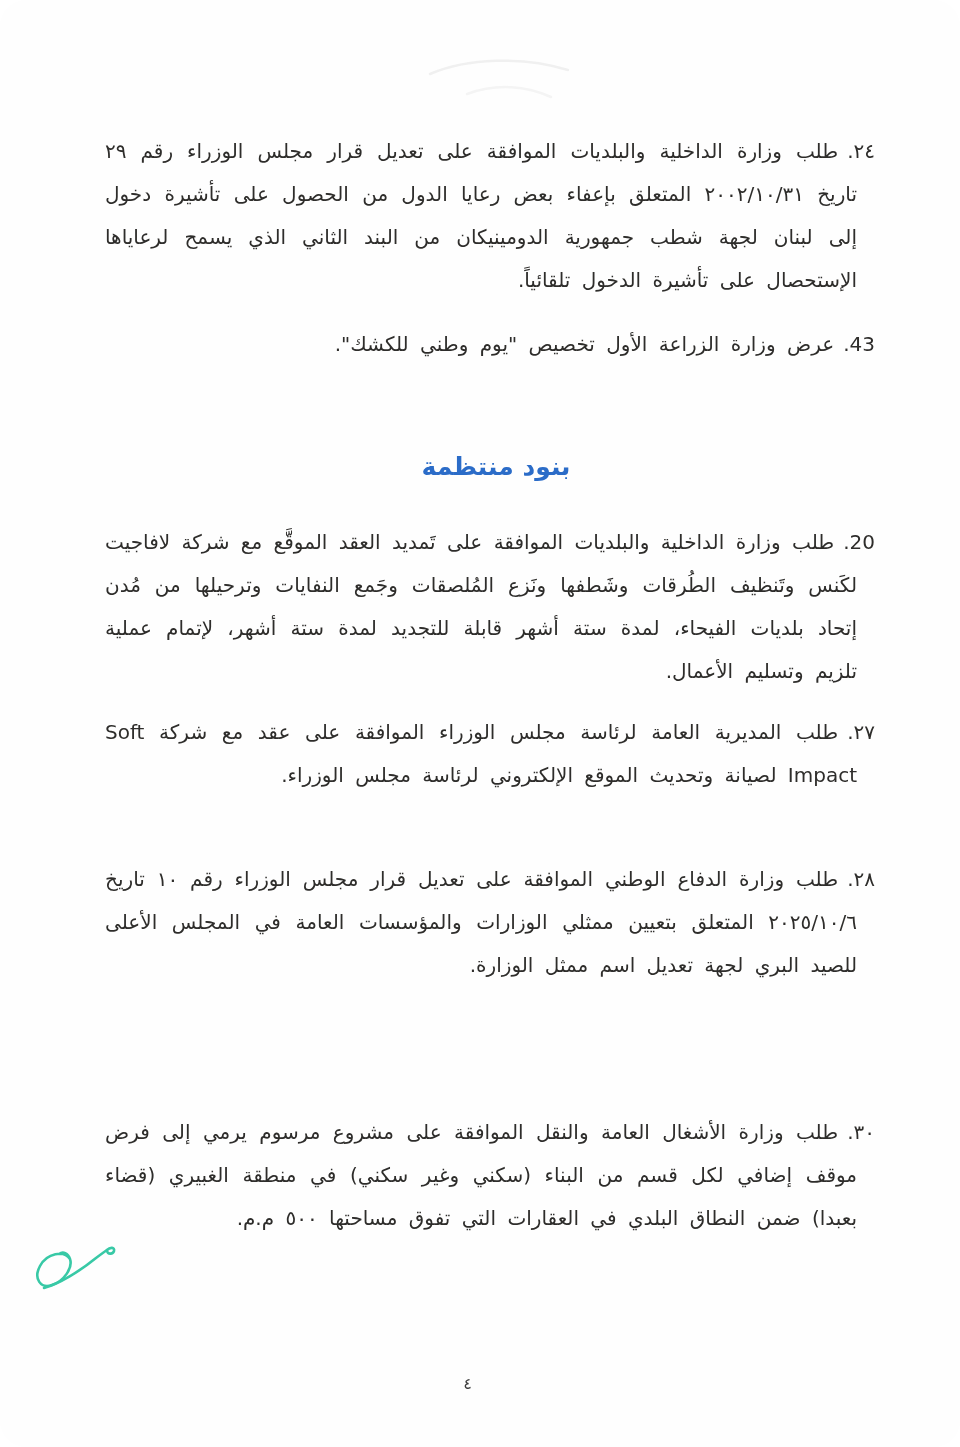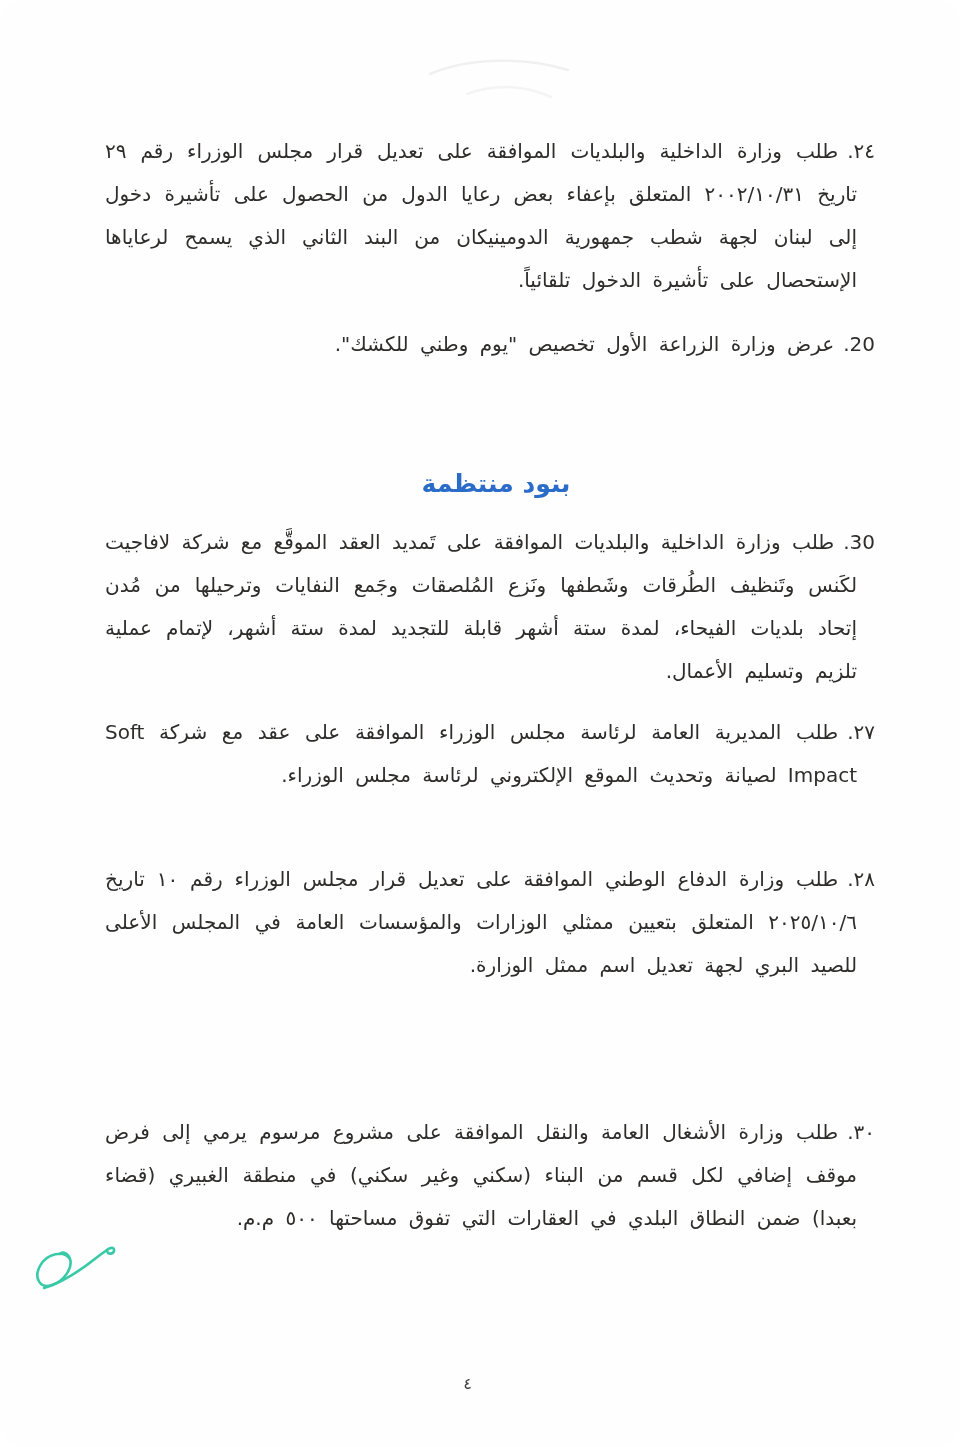--- a/index.html
+++ b/index.html
@@ -26,21 +26,21 @@
     line-height: 43px;
     color: #2e2d2b;
     word-spacing: 5px;
     padding-right: 18px;
     text-indent: -18px;
   }
   .item .num { margin-left: 9px; }
   .heading {
     position: absolute;
     top: 448px; left: 0; right: 0;
-    margin: 17px;
+    margin: 0;
     direction: rtl;
     text-align: center;
     font-size: 25px;
     line-height: 38px;
     font-weight: bold;
     color: #2b6cc8;
     padding-left: 32px;
   }
   .pagenum {
     position: absolute;
@@ -70,27 +70,27 @@
   <svg class="smudge" viewBox="0 0 180 58" aria-hidden="true">
     <path d="M25 26 C62 10 118 8 163 22" stroke="#ececec" stroke-width="2.5" fill="none" stroke-linecap="round"></path>
     <path d="M62 46 C92 35 122 38 146 49" stroke="#f1f1f1" stroke-width="2.5" fill="none" stroke-linecap="round"></path>
   </svg>
 
   <p class="item" style="top:130px">
     <span class="num">٢٤.</span><span>طلب وزارة الداخلية والبلديات الموافقة على تعديل قرار مجلس الوزراء رقم ٢٩ تاريخ ٢٠٠٢/١٠/٣١ المتعلق بإعفاء بعض رعايا الدول من الحصول على تأشيرة دخول إلى لبنان لجهة شطب جمهورية الدومينيكان من البند الثاني الذي يسمح لرعاياها الإستحصال على تأشيرة الدخول تلقائياً.</span>
   </p>
 
   <p class="item" style="top:323px">
-    <span class="num">20.</span><span>عرض وزارة الزراعة الأول تخصيص "يوم وطني للكشك".</span>
+    <span class="num">43.</span><span>عرض وزارة الزراعة الأول تخصيص "يوم وطني للكشك".</span>
   </p>
 
   <h1 class="heading">بنود منتظمة</h1>
 
   <p class="item" style="top:521px">
-    <span class="num">30.</span><span>طلب وزارة الداخلية والبلديات الموافقة على تَمديد العقد الموقَّع مع شركة لافاجيت لكَنس وتَنظيف الطُرقات وشَطفها ونَزع المُلصقات وجَمع النفايات وترحيلها من مُدن إتحاد بلديات الفيحاء، لمدة ستة أشهر قابلة للتجديد لمدة ستة أشهر، لإتمام عملية تلزيم وتسليم الأعمال.</span>
+    <span class="num">20.</span><span>طلب وزارة الداخلية والبلديات الموافقة على تَمديد العقد الموقَّع مع شركة لافاجيت لكَنس وتَنظيف الطُرقات وشَطفها ونَزع المُلصقات وجَمع النفايات وترحيلها من مُدن إتحاد بلديات الفيحاء، لمدة ستة أشهر قابلة للتجديد لمدة ستة أشهر، لإتمام عملية تلزيم وتسليم الأعمال.</span>
   </p>
 
   <p class="item" style="top:711px">
     <span class="num">٢٧.</span><span>طلب المديرية العامة لرئاسة مجلس الوزراء الموافقة على عقد مع شركة Soft Impact لصيانة وتحديث الموقع الإلكتروني لرئاسة مجلس الوزراء.</span>
   </p>
 
   <p class="item" style="top:858px">
     <span class="num">٢٨.</span><span>طلب وزارة الدفاع الوطني الموافقة على تعديل قرار مجلس الوزراء رقم ١٠ تاريخ ٢٠٢٥/١٠/٦ المتعلق بتعيين ممثلي الوزارات والمؤسسات العامة في المجلس الأعلى للصيد البري لجهة تعديل اسم ممثل الوزارة.</span>
   </p>
 

